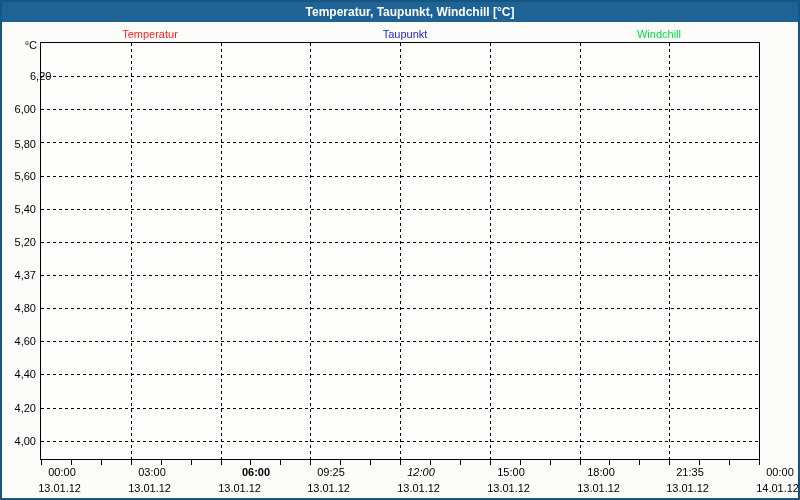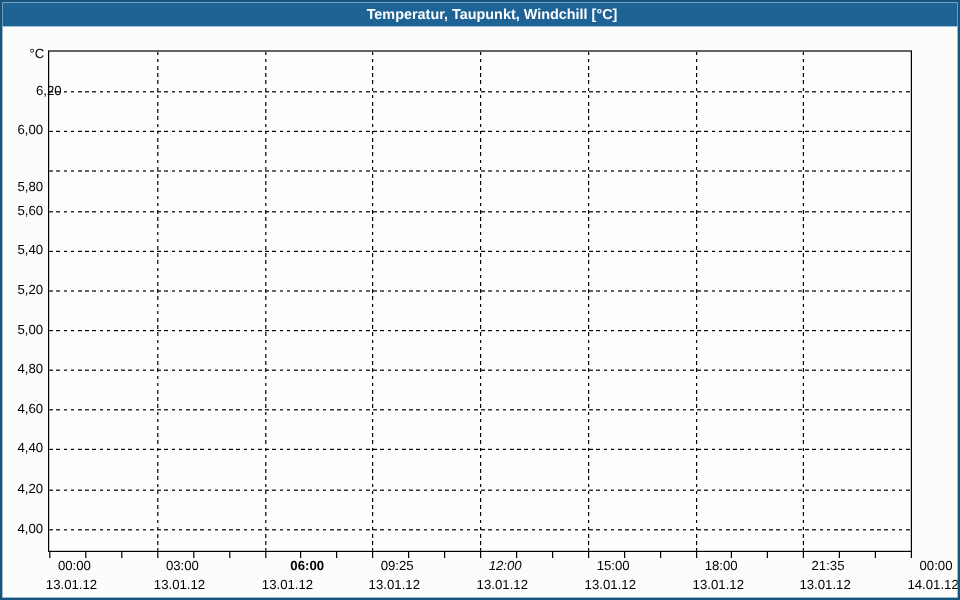--- a/index.html
+++ b/index.html
@@ -47,20 +47,25 @@
   }
   .xtime { top:464px;margin-left:21px; }
   .xdate { top:480px;text-align:right; }
 </style>
 </head>
 <body>
 
 <div id="window" style="border-color: rgb(23, 85, 129); background: rgb(252, 253, 250);">
   <div id="titlebar" style="background: rgb(30, 99, 150);">Temperatur, Taupunkt, Windchill [°C]</div>
 
+  <div id="legend">
+    <span class="leg" style="left: 148px; color: rgb(255, 34, 34);">Temperatur</span>
+    <span class="leg" style="left: 403px; color: rgb(31, 31, 224);">Taupunkt</span>
+    <span class="leg" style="left: 657px; color: rgb(0, 219, 70);">Windchill</span>
+  </div>
 
   <div id="unit-label">°C</div>
 
   <div id="plot">
       <div class="hgrid" style="top: 33px;"></div>
       <div class="hgrid" style="top: 66px;"></div>
       <div class="hgrid" style="top: 99px;"></div>
       <div class="hgrid" style="top: 133px;"></div>
       <div class="hgrid" style="top: 166px;"></div>
       <div class="hgrid" style="top: 199px;"></div>
@@ -74,25 +79,25 @@
       <div class="vgrid" style="left: 180px;"></div>
       <div class="vgrid" style="left: 269px;"></div>
       <div class="vgrid" style="left: 359px;"></div>
       <div class="vgrid" style="left: 449px;"></div>
       <div class="vgrid" style="left: 539px;"></div>
       <div class="vgrid" style="left: 628px;"></div>
     </div>
   <div id="axis-decorations">
       <div class="ylabel" style="top: 67px; padding-left: 28px;">6,20</div>
       <div class="ylabel" style="top: 100px;">6,00</div>
-      <div class="ylabel" style="top: 147px;">5,80</div>
+      <div class="ylabel" style="top: 135px;">5,80</div>
       <div class="ylabel" style="top: 167px;">5,60</div>
       <div class="ylabel" style="top: 200px;">5,40</div>
       <div class="ylabel" style="top: 233px;">5,20</div>
-      <div class="ylabel" style="top: 266px;">5,00</div>
+      <div class="ylabel" style="top: 266px;">4,37</div>
       <div class="ylabel" style="top: 299px;">4,80</div>
       <div class="ylabel" style="top: 332px;">4,60</div>
       <div class="ylabel" style="top: 365px;">4,40</div>
       <div class="ylabel" style="top: 399px;">4,20</div>
       <div class="ylabel" style="top: 432px;">4,00</div>
       <div class="xtime" style="left: -1px;">00:00</div>
       <div class="xdate" style="left: -1px;">13.01.12</div>
       <div class="xtime" style="left: 89px;">03:00</div>
       <div class="xdate" style="left: 89px;">13.01.12</div>
       <div class="xtime" style="left: 193px; font-weight: bold;">06:00</div>

